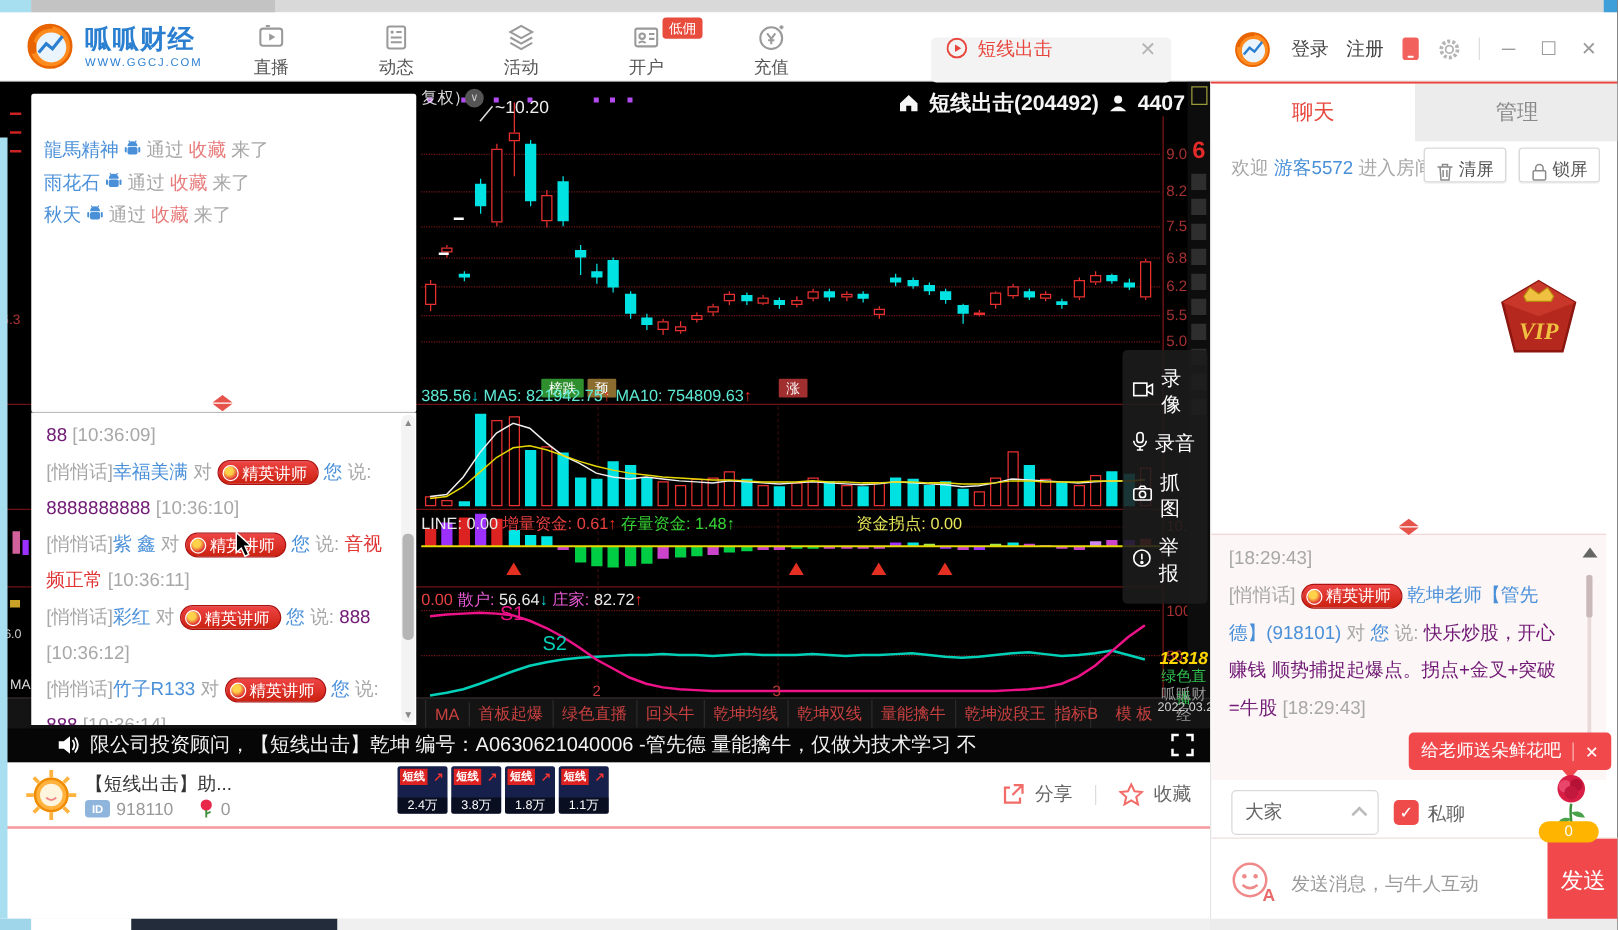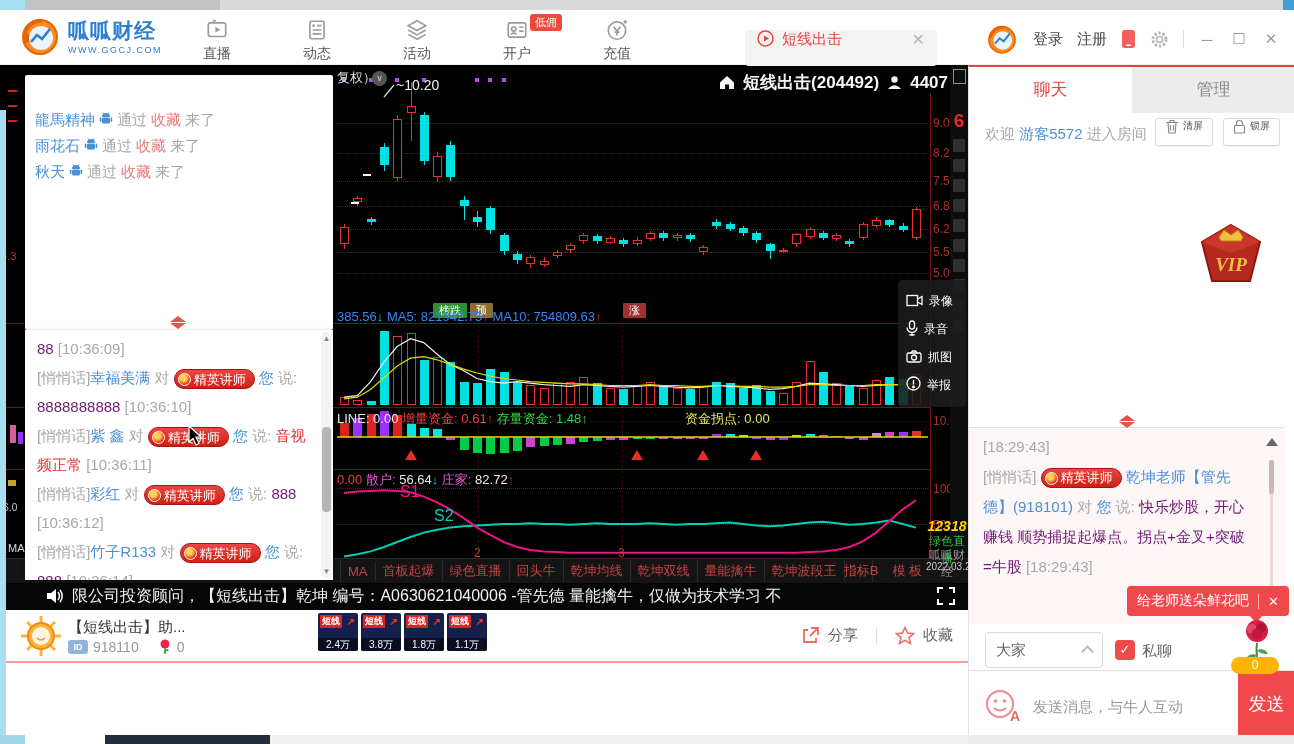--- a/index.html
+++ b/index.html
@@ -49,21 +49,21 @@
   .vol-bar{position:absolute;width:9px}
   .flow-bar{position:absolute;width:9px}
   .tri{position:absolute;width:0;height:0;border-left:6px solid transparent;border-right:6px solid transparent;border-bottom:10px solid #e33022}
   .pdot{position:absolute;width:4px;height:4px;background:#b44bf0}
   .wdash{position:absolute;width:8px;height:2px;background:#fff}
   .v-header{right:20px;top:6px;display:flex;align-items:center;gap:8px;color:#f5f5f5;font-size:17px;font-weight:bold;z-index:6}
   .peak-note{left:396px;top:12px;color:#eee;font-size:14px;z-index:5}
   .period-hint{left:337px;top:4px;color:#ddd;font-size:13px;z-index:5}
   .chev-circle{left:372px;top:6px;width:15px;height:15px;border-radius:50%;background:#555;color:#ccc;font-size:9px;text-align:center;line-height:14px;z-index:5}
   .ma-row{left:337px;top:244px;font-size:13px;z-index:5;white-space:nowrap}
-  .ma-row .w{color:#3b82f6}
+  .ma-row .w{color:#5eead4}
   .ar-up{color:#e33022}.ar-dn{color:#00d8d8}
   .tag{position:absolute;top:238px;font-size:11px;color:#fff;padding:0 6px;border-radius:1px;z-index:5}
   .flow-row{left:337px;top:345px;font-size:13px;z-index:5;white-space:nowrap}
   .c-white{color:#e8e8e8}.c-red{color:#e84040}.c-green{color:#35d435}.c-yellow{color:#e6e65a}.c-mag{color:#e65ad4}
   .players-row{left:337px;top:406px;font-size:13px;z-index:5;white-space:nowrap}
   .s-lab{position:absolute;font-size:16px;z-index:5}
   .corner{position:absolute;left:926px;width:42px;text-align:center;z-index:6}
   .funcbar{left:0;top:493px;width:968px;height:25px;background:#141414;border-top:1px solid #2a2a2a;display:flex;align-items:center;padding-left:300px;z-index:4}
   .func-item{font-size:13px;color:#c84040;padding:2px 7px;border-right:1px solid #2a2a2a;white-space:nowrap}
   .func-right{position:absolute;right:46px;top:497px;display:flex;gap:14px;z-index:5}
@@ -71,21 +71,21 @@
   .xlab{position:absolute;top:481px;font-size:12px;color:#c33b3b;z-index:5}
   .ticker{left:0;top:518px;width:968px;height:27px;background:#060606;display:flex;align-items:center;z-index:6}
   .ticker-text{margin-left:72px;color:#f2f2f2;font-size:16px;white-space:nowrap;overflow:hidden;width:845px}
   .spk{position:absolute;left:44px;top:520px;z-index:7}
   .fs-icon{position:absolute;right:12px;top:521px;z-index:7}
   .right-strip{left:950px;top:0;width:18px;height:493px;background:#0d0d0d;z-index:4}
   .strip-six{color:#e52a2a;font-size:19px;font-weight:bold;text-align:center;margin-top:26px}
   .strip-blk{width:12px;height:13px;background:#4a4a4a;opacity:.55;margin:7px auto 0}
   .strip-top{width:13px;height:15px;border:1px solid #9a9a3a;margin:4px auto 0}
   .ctx-menu{left:898px;top:215px;width:68px;background:rgba(28,28,28,.88);border-radius:4px;padding:8px 0;z-index:12}
-  .ctx-item{display:flex;align-items:center;gap:6px;color:#fff;font-size:12px;padding:5px 8px}
+  .ctx-item{display:flex;align-items:center;gap:6px;color:#fff;font-size:16px;padding:5px 8px}
   .edge-frag{position:absolute;z-index:3}
 
   
   .topic-panel{left:25px;top:10px;width:308px;height:255px;background:#fff;border-radius:2px;box-shadow:0 1px 4px rgba(0,0,0,.3);z-index:20}
   .topic-bar{position:absolute;left:0;top:0;width:100%;height:25px;background:rgba(77,77,77,.88);color:#fff;font-size:15px;font-weight:bold;line-height:25px;padding-left:8px}
   .topic-peek{position:absolute;right:6px;top:0;line-height:25px;font-size:14px;opacity:.85}
   .entries{position:absolute;left:10px;top:32px;right:8px}
   .entry-row{display:flex;align-items:center;gap:4px;height:26px;font-size:15px}
   .sg-dim{color:#a8a8a8}.sg-fav{color:#e87a7a}.sg-name{color:#4a90d9}.sg-text{color:#701a75}
   .sg-time{color:#a8a8a8}.sg-red{color:#e03333}
@@ -119,21 +119,21 @@
   .bb-div{width:1px;height:16px;background:#ddd;margin:0 10px}
   .pink-line{left:0;top:661px;width:968px;height:2px;background:#f59a9a;z-index:10}
 
   
   .rpanel{left:968px;top:65px;width:326px;height:670px;background:#fff;border-top:2px solid #e8453c;border-left:1px solid #e3e3e3;z-index:25}
   .tab{position:absolute;top:0;width:163px;height:46px;font-size:17px;text-align:center;line-height:46px}
   .tab.active{left:0;background:#fff;color:#e8453c}
   .tab.inactive{left:163px;background:#ececec;color:#8a8a8a}
   .welcome{position:absolute;left:16px;top:58px;font-size:15px}
   .rp-btns{position:absolute;right:14px;top:51px;display:flex;gap:10px}
-  .rp-btn{display:flex;align-items:flex-start;gap:4px;border:1px solid #d9d9d9;border-radius:3px;background:#fff;height:28px;padding:0 9px;font-size:10px;color:#555;box-shadow:0 1px 1px rgba(0,0,0,.05)}
+  .rp-btn{display:flex;align-items:flex-end;gap:4px;border:1px solid #d9d9d9;border-radius:3px;background:#fff;height:28px;padding:0 9px;font-size:14px;color:#555;box-shadow:0 1px 1px rgba(0,0,0,.05)}
   .vip{position:absolute;left:228px;top:152px}
   .rp-updown{position:absolute;left:150px;top:348px}
   .rchat{position:absolute;left:0;top:360px;width:316px;height:197px;background:#fdf6f6;border-top:1px solid #f3d6d6;overflow:hidden}
   .rchat-msgs{position:absolute;left:14px;top:4px;width:270px;font-size:15px;line-height:30px}
   .r-scroll{position:absolute;right:8px;top:10px;bottom:8px;width:11px}
   .r-sb-up{width:0;height:0;border-left:6px solid transparent;border-right:6px solid transparent;border-bottom:8px solid #666;margin:0 auto}
   .r-sb-track{position:absolute;left:4px;top:22px;bottom:0;width:3px;background:#e9dada}
   .r-sb-thumb{position:absolute;left:3px;top:22px;width:5px;height:34px;background:#c9b8b8;border-radius:2px}
   .flower-tip{position:absolute;left:158px;top:519px;height:30px;background:#f0484b;border-radius:4px;color:#fff;font-size:14px;display:flex;align-items:center;padding:0 10px;gap:9px;z-index:28}
   .tip-x{border-left:1px solid rgba(255,255,255,.6);padding-left:9px;font-size:13px}

